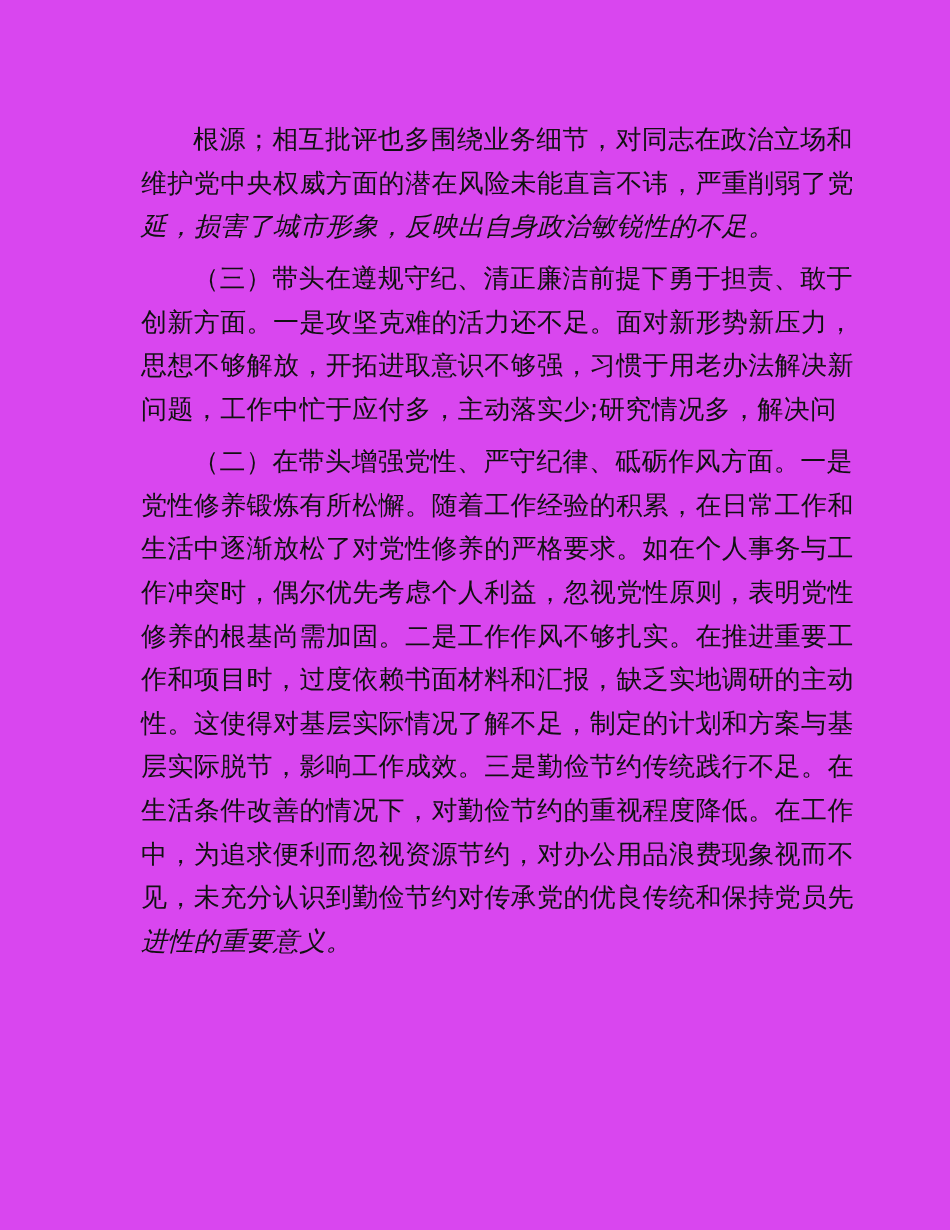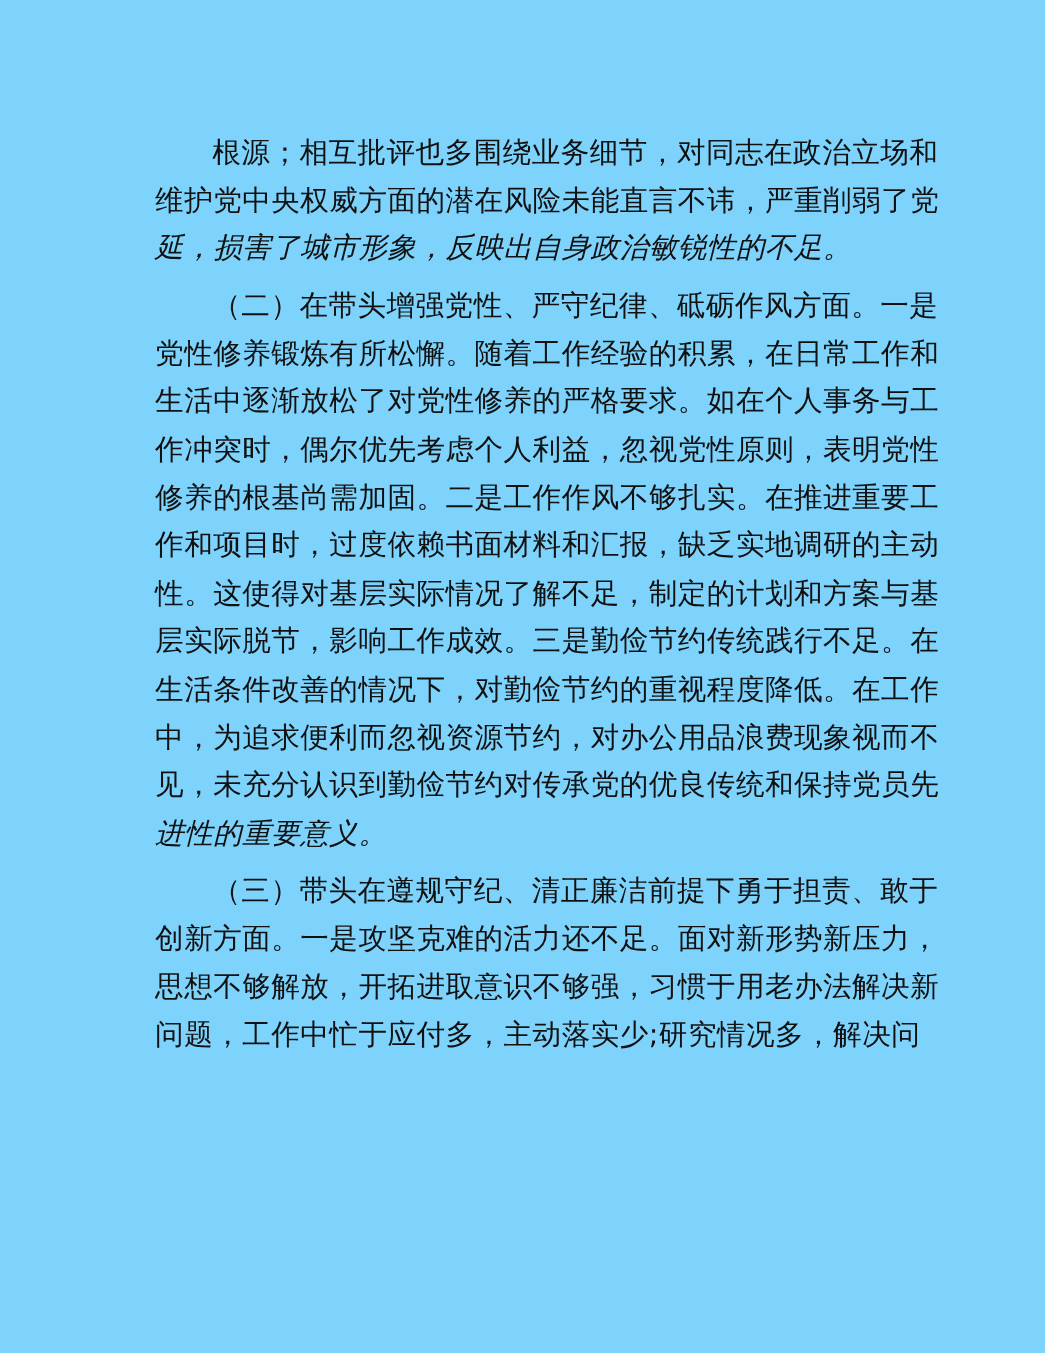--- a/index.html
+++ b/index.html
@@ -1,19 +1,19 @@
 <!DOCTYPE html>
 <html><head>
 <meta charset="utf-8">
 <style>
   html, body { margin: 0; padding: 0; background: #ffffff; }
   body { width: 950px; height: 1230px; position: relative; overflow: hidden; }
   .page {
     position: absolute; left: 0; top: 0; width: 950px; height: 1230px;
-    background: #7dd3fc;
+    background: #d946ef;
   }
   .content {
     position: absolute; left: 141px; top: 118px; width: 672px;
     font-family: "DejaVu Sans", "Liberation Sans", sans-serif;
     font-size: 26px; color: #111111;
   }
   .para { margin: 0 0 8.5px 0; }
   .line {
     display: block; height: 43.6px; line-height: 43.6px;
     white-space: nowrap; text-align: justify; text-align-last: justify;
@@ -28,35 +28,35 @@
 <div class="page">
   <div class="content">
 
     <div class="para">
       <span class="line indent">根源；相互批评也多围绕业务细节，对同志在政治立场和</span>
       <span class="line">维护党中央权威方面的潜在风险未能直言不讳，严重削弱了党</span>
       <span class="line last">延，损害了城市形象，反映出自身政治敏锐性的不足。</span>
     </div>
 
     <div class="para">
+      <span class="line indent">（三）带头在遵规守纪、清正廉洁前提下勇于担责、敢于</span>
+      <span class="line">创新方面。一是攻坚克难的活力还不足。面对新形势新压力，</span>
+      <span class="line">思想不够解放，开拓进取意识不够强，习惯于用老办法解决新</span>
+      <span class="line">问题，工作中忙于应付多，主动落实少;研究情况多，解决问</span>
+    </div>
+
+    <div class="para">
       <span class="line indent">（二）在带头增强党性、严守纪律、砥砺作风方面。一是</span>
       <span class="line">党性修养锻炼有所松懈。随着工作经验的积累，在日常工作和</span>
       <span class="line">生活中逐渐放松了对党性修养的严格要求。如在个人事务与工</span>
       <span class="line">作冲突时，偶尔优先考虑个人利益，忽视党性原则，表明党性</span>
       <span class="line">修养的根基尚需加固。二是工作作风不够扎实。在推进重要工</span>
       <span class="line">作和项目时，过度依赖书面材料和汇报，缺乏实地调研的主动</span>
       <span class="line">性。这使得对基层实际情况了解不足，制定的计划和方案与基</span>
       <span class="line">层实际脱节，影响工作成效。三是勤俭节约传统践行不足。在</span>
       <span class="line">生活条件改善的情况下，对勤俭节约的重视程度降低。在工作</span>
       <span class="line">中，为追求便利而忽视资源节约，对办公用品浪费现象视而不</span>
       <span class="line">见，未充分认识到勤俭节约对传承党的优良传统和保持党员先</span>
       <span class="line last">进性的重要意义。</span>
     </div>
 
-    <div class="para">
-      <span class="line indent">（三）带头在遵规守纪、清正廉洁前提下勇于担责、敢于</span>
-      <span class="line">创新方面。一是攻坚克难的活力还不足。面对新形势新压力，</span>
-      <span class="line">思想不够解放，开拓进取意识不够强，习惯于用老办法解决新</span>
-      <span class="line">问题，工作中忙于应付多，主动落实少;研究情况多，解决问</span>
-    </div>
-
   </div>
 </div>
 
 </body></html>

